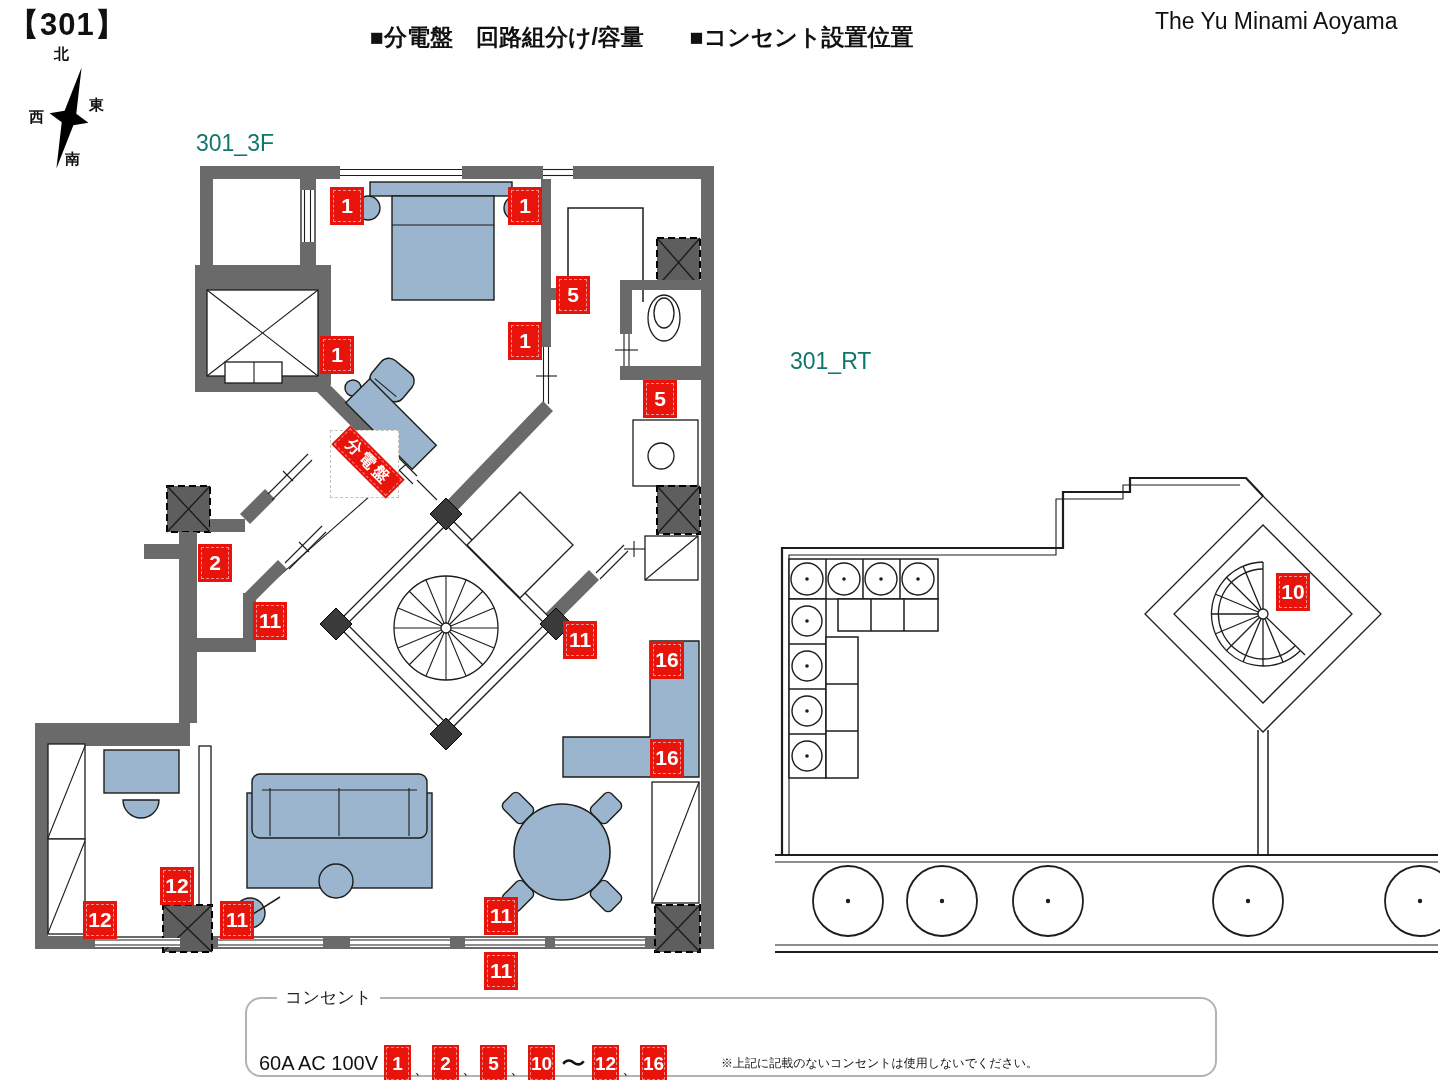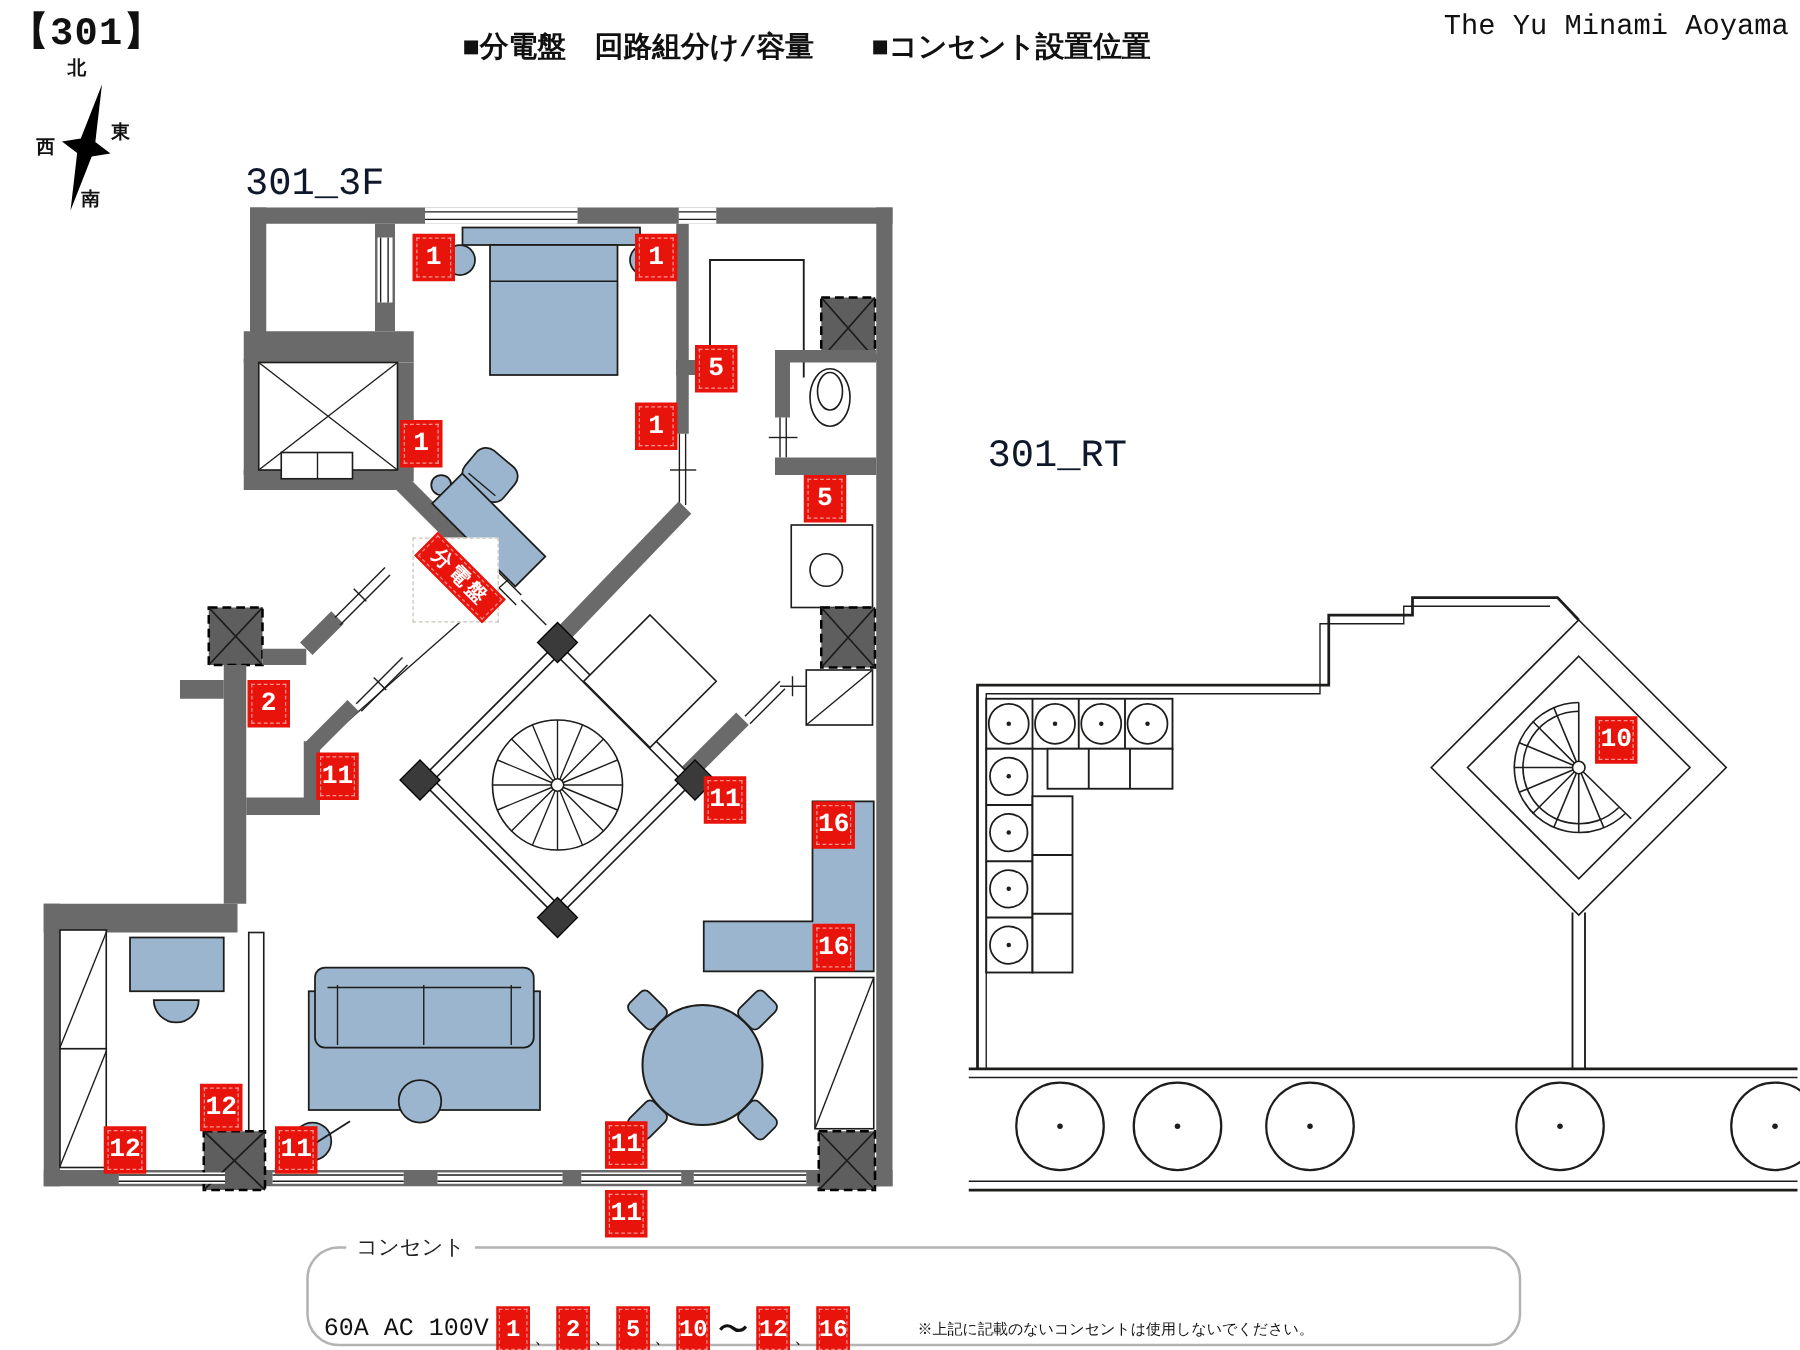--- a/index.html
+++ b/index.html
@@ -1,53 +1,53 @@
 <!DOCTYPE html>
 <html style="--red: #e8130b; --blue: #9ab5cd; --wall: #6a6a6a; --line: #1d1d1b;"><head>
 <meta charset="utf-8">
 <style>
   :root{
     --red:#e8130b; --blue:#9ab5cd; --wall:#6a6a6a; --line:#1d1d1b;
   }
   html,body{margin:0;padding:0;background:#fff;}
   .canvas{position:relative;width:1440px;height:1080px;background:#fff;overflow:hidden;
-          font-family:Liberation Mono, monospace;color:#111;}
+          font-family:Liberation Sans, sans-serif;color:#111;}
   svg{position:absolute;left:0;top:0;}
   .wall{fill:var(--wall);stroke:none;}
   .col{fill:#5e5e5e;stroke:#000;stroke-width:2;stroke-dasharray:7 4;}
   .colx{stroke:#1c1c1c;stroke-width:1.4;}
   .ln{stroke:var(--line);fill:none;}
   .w1{stroke-width:1.1;} .w15{stroke-width:1.5;} .w2{stroke-width:2.2;}
   .blue{fill:var(--blue);stroke:var(--line);stroke-width:1.4;}
   .white{fill:#fff;stroke:var(--line);stroke-width:1.3;}
   .nofill{fill:none;}
   .post{fill:#3a3a3a;stroke:#000;stroke-width:1;}
 
   .hdr-unit{position:absolute;left:8px;top:4px;font-size:31px;font-weight:bold;letter-spacing:1px;}
   .hdr-building{position:absolute;left:1155px;top:8px;font-size:23px;}
   .hdr-legend{position:absolute;left:370px;top:22px;display:flex;gap:46px;font-size:23px;font-weight:bold;}
-  .plan-label{position:absolute;font-size:31px;color:#0f172a;}
+  .plan-label{position:absolute;font-size:23px;color:#0f766e;}
   .lbl-3f{left:196px;top:130px;} .lbl-rt{left:790px;top:348px;}
 
   .compass{position:absolute;left:17px;top:42px;width:110px;height:145px;}
   .compass .pt{position:absolute;font-size:15px;font-weight:bold;}
 
   .mk{position:absolute;min-width:34px;height:38px;padding:0 2px;box-sizing:border-box;
       background:var(--red);color:#fff;font-size:21px;font-weight:bold;
       display:flex;align-items:center;justify-content:center;
       transform:translate(-50%,-50%);outline:1px dashed rgba(255,255,255,.55);outline-offset:-4px;}
 
   .bd-box{position:absolute;left:330px;top:430px;width:67px;height:66px;background:#fff;
           border:1px dashed #c9c2b8;}
   .bd-label{position:absolute;left:368px;top:462px;transform:translate(-50%,-50%) rotate(45deg);
             background:var(--red);color:#fff;font-size:16px;font-weight:bold;letter-spacing:3px;
             padding:3px 10px;white-space:nowrap;outline:1px dashed rgba(255,255,255,.5);outline-offset:-3px;}
 
   .legend-box{position:absolute;left:245px;top:997px;width:968px;height:76px;
-              border:2px solid #b3b3b3;border-radius:26px;background:#fff;}
+              border:2px solid #b3b3b3;border-radius:16px;background:#fff;}
   .legend-title{position:absolute;left:30px;top:-13px;background:#fff;padding:0 8px;font-size:17px;color:#222;}
   .legend-row{position:absolute;left:12px;top:20px;display:flex;align-items:center;margin-top:26px;}
   .legend-rating{font-size:20px;margin-right:6px;}
   .chip{min-width:27px;height:37px;padding:0 2px;box-sizing:border-box;background:var(--red);color:#fff;
         font-size:19px;font-weight:bold;display:flex;align-items:center;justify-content:center;
         outline:1px dashed rgba(255,255,255,.5);outline-offset:-3px;}
   .sep{font-size:15px;align-self:flex-end;padding:0 3px 3px 3px;}
   .tilde{font-size:25px;padding:0 6px;}
   .legend-note{font-size:12px;margin-left:54px;white-space:nowrap;}
 </style>

